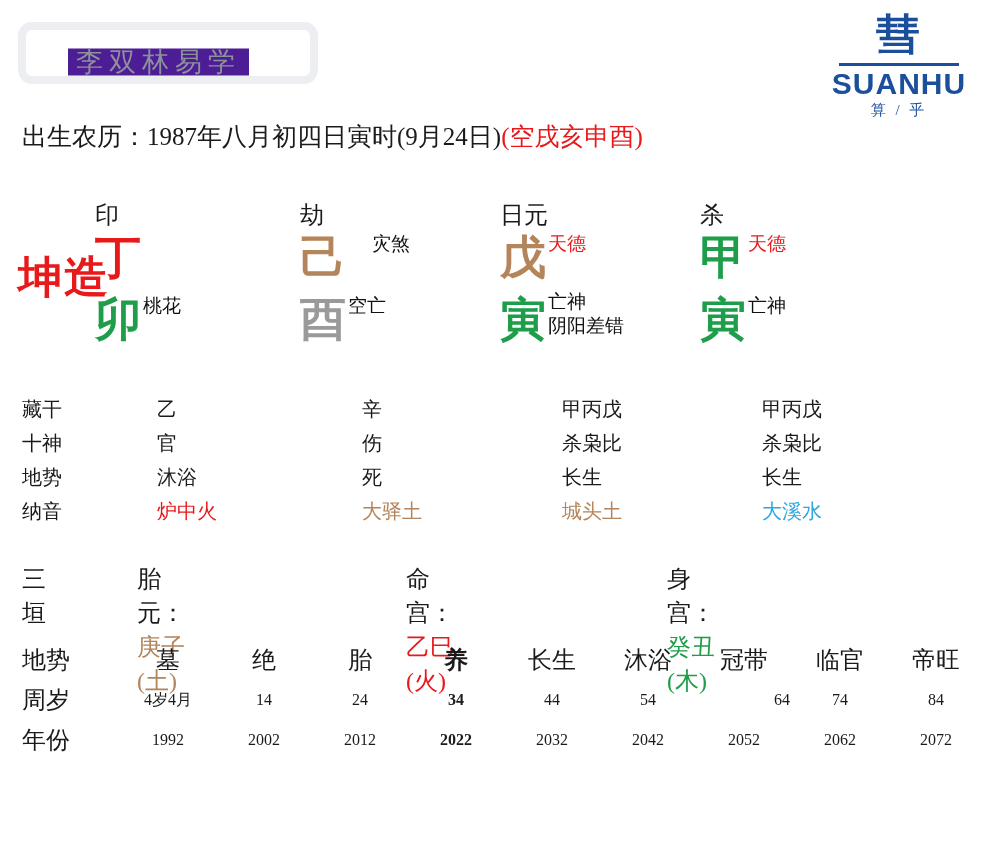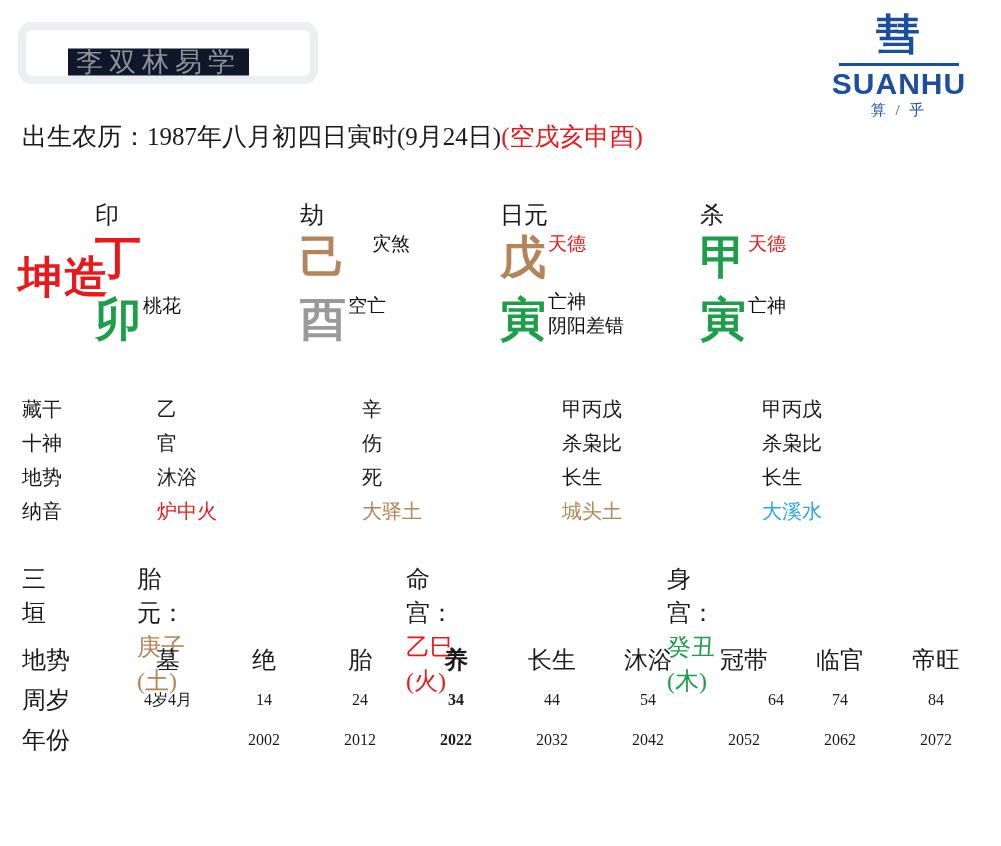--- a/index.html
+++ b/index.html
@@ -17,21 +17,21 @@
   }
   .wm .box{
     position:absolute;left:0;top:0;width:300px;height:62px;
     border:8px solid #eceef1;border-radius:14px;
     box-sizing:border-box;
   }
   .wm .txt{
     position:absolute;left:50px;top:40px;
     font-size:27px;letter-spacing:6px;color:#8d9199;
     font-family:"Liberation Serif","DejaVu Serif",serif;
-    background:#0f172a;padding:0 8px;line-height:1;
+    background:#4c1d95;padding:0 8px;line-height:1;
     transform:translateY(-50%);
   }
   .logo{
     position:absolute;right:12px;top:14px;width:180px;text-align:center;
   }
   .logo .mark{
     font-size:44px;color:#1b4f9c;font-weight:bold;line-height:1;
     letter-spacing:2px;
   }
   .logo .bar{
@@ -246,26 +246,27 @@
       <span class="cell" style="left: 868px; width: 92px;">帝旺</span>
     </div>
   <div class="lrow small" id="row-age">
     <span class="lbl">周岁</span>
   <span class="cell" style="left: 100px; width: 92px;">4岁4月</span>
       <span class="cell" style="left: 196px; width: 92px;">14</span>
       <span class="cell" style="left: 292px; width: 92px;">24</span>
       <span class="cell bold" style="left: 388px; width: 92px;">34</span>
       <span class="cell" style="left: 484px; width: 92px;">44</span>
       <span class="cell" style="left: 580px; width: 92px;">54</span>
-      <span class="cell" style="left: 708px; width: 92px;">64</span>
+      <span class="cell" style="left: 676px; width: 92px; text-align: right;">64</span>
       <span class="cell" style="left: 772px; width: 92px;">74</span>
       <span class="cell" style="left: 868px; width: 92px;">84</span>
     </div>
   <div class="lrow small" id="row-year">
     <span class="lbl">年份</span>
+  <span class="cell" style="left: 100px; width: 92px;">1992</span>
       <span class="cell" style="left: 196px; width: 92px;">2002</span>
       <span class="cell" style="left: 292px; width: 92px;">2012</span>
       <span class="cell bold" style="left: 388px; width: 92px;">2022</span>
       <span class="cell" style="left: 484px; width: 92px;">2032</span>
       <span class="cell" style="left: 580px; width: 92px;">2042</span>
       <span class="cell" style="left: 676px; width: 92px;">2052</span>
       <span class="cell" style="left: 772px; width: 92px;">2062</span>
       <span class="cell" style="left: 868px; width: 92px;">2072</span>
     </div>
 </div>

